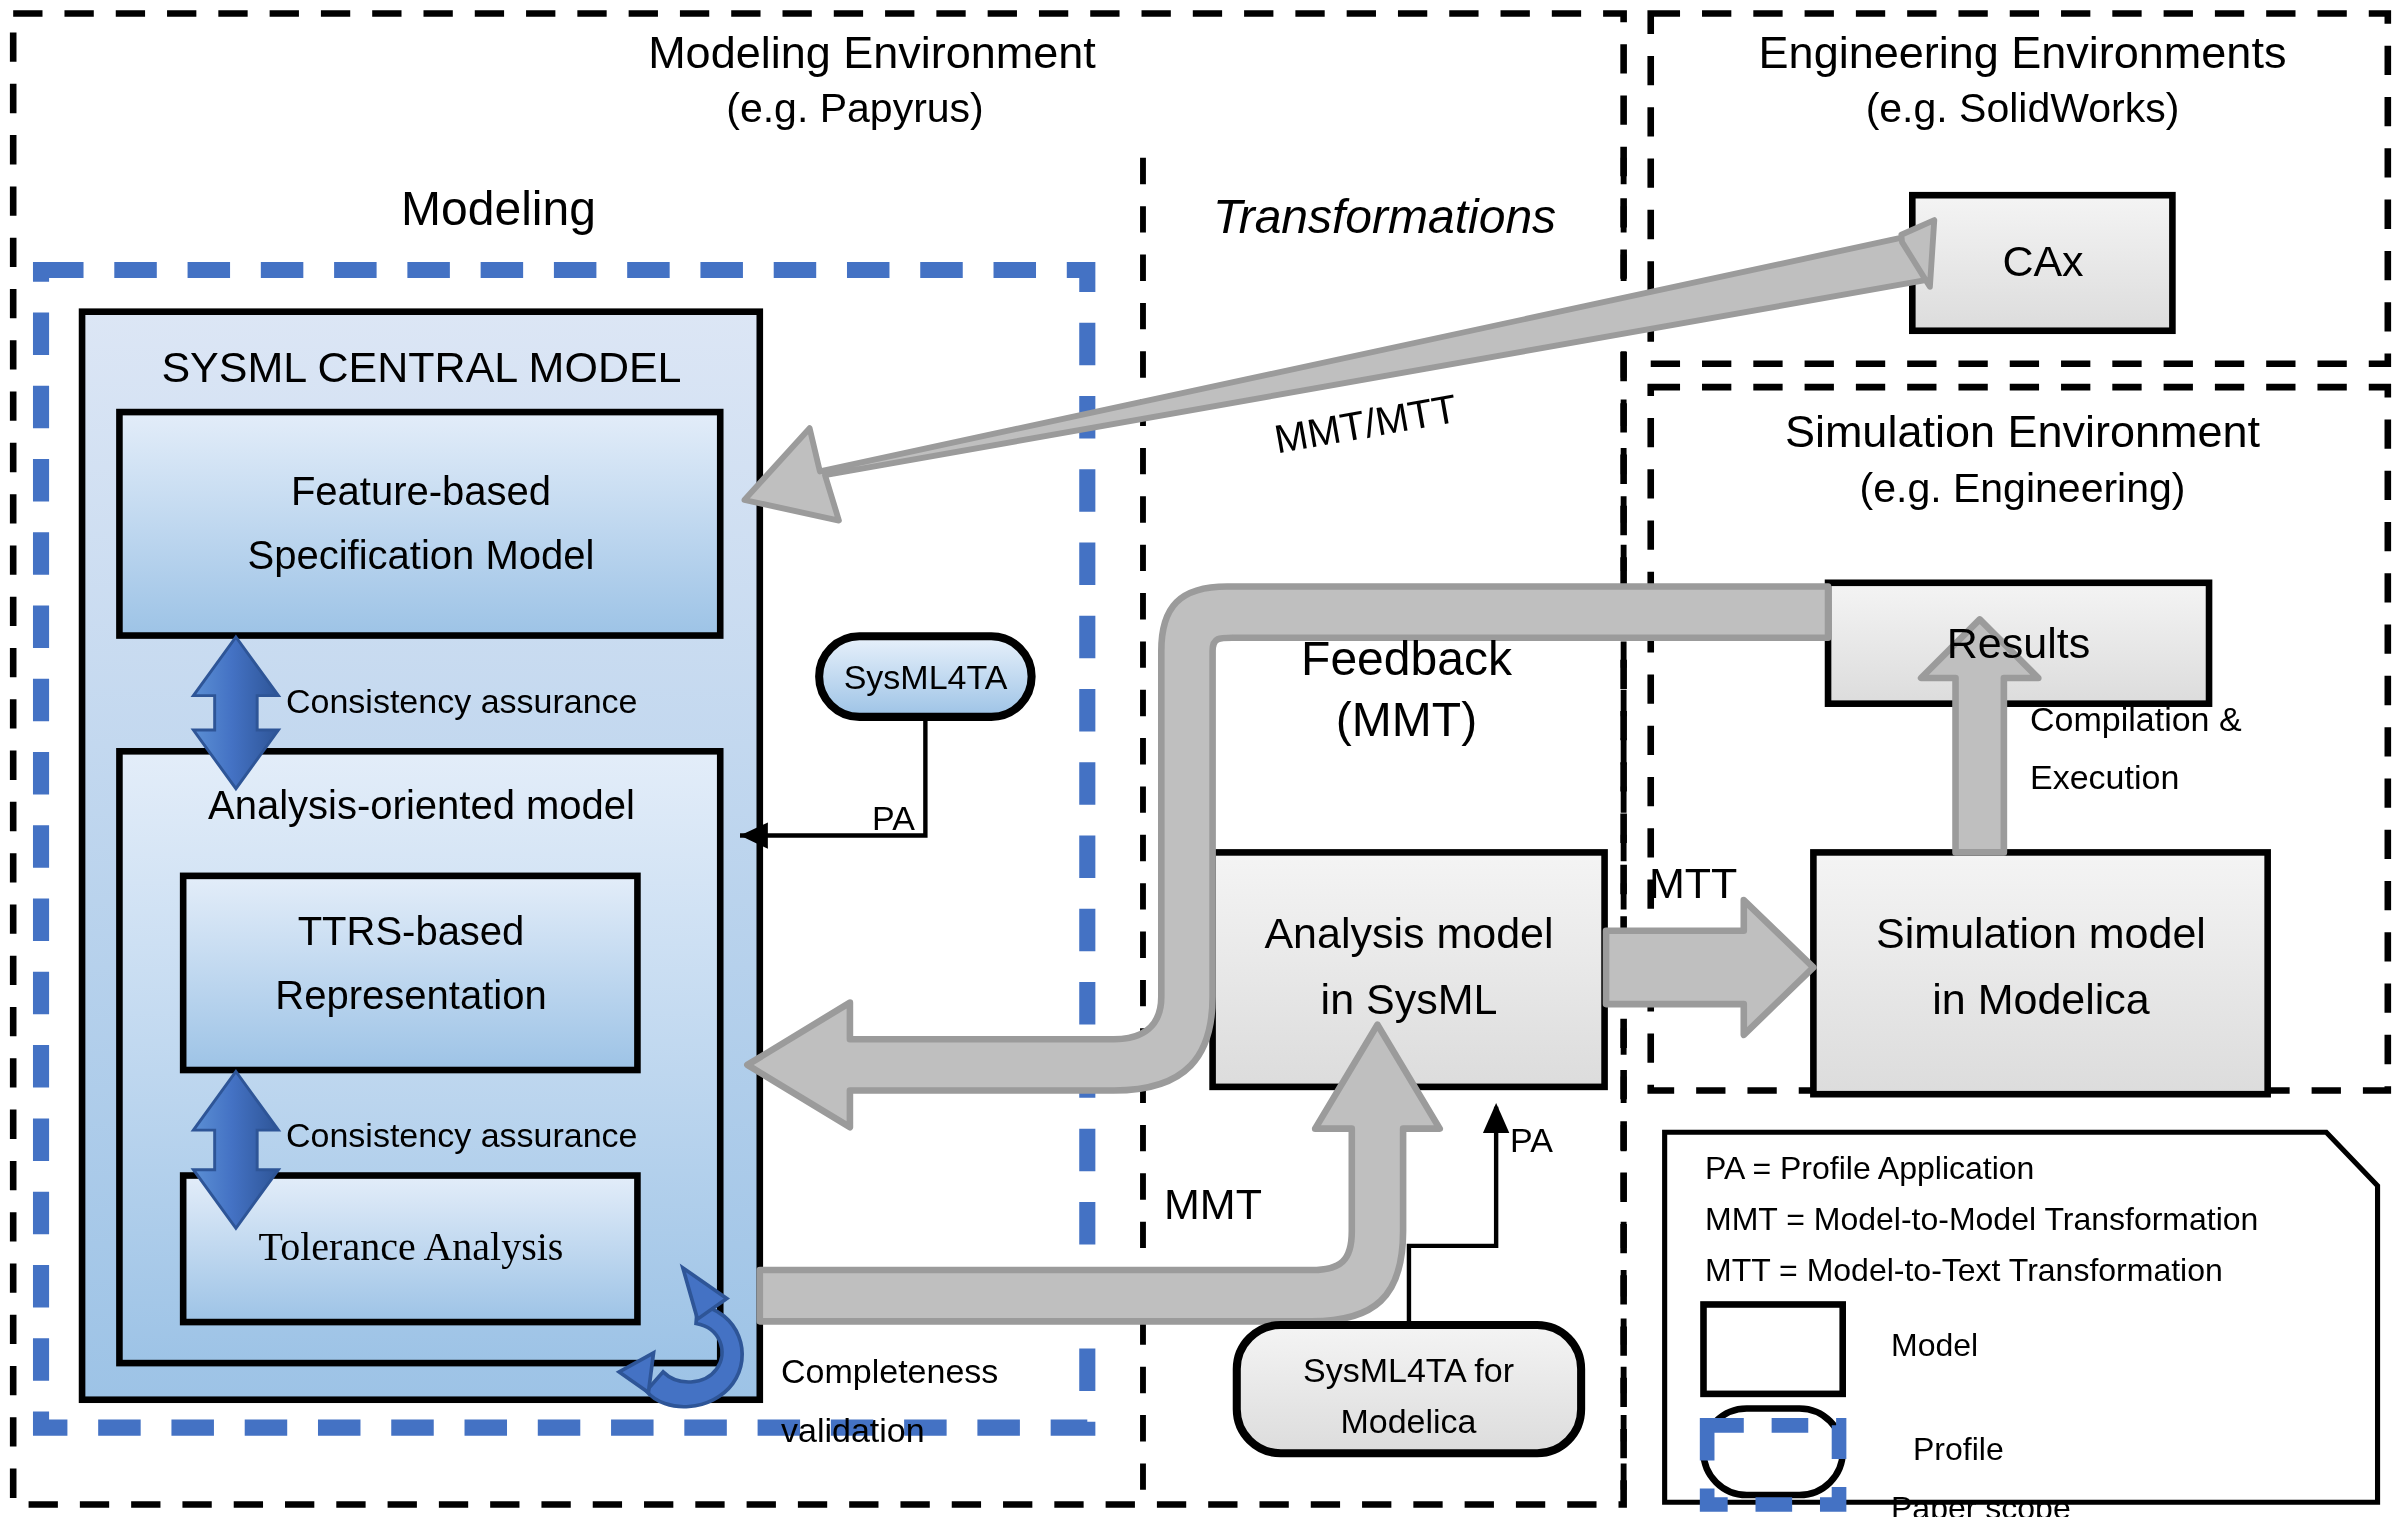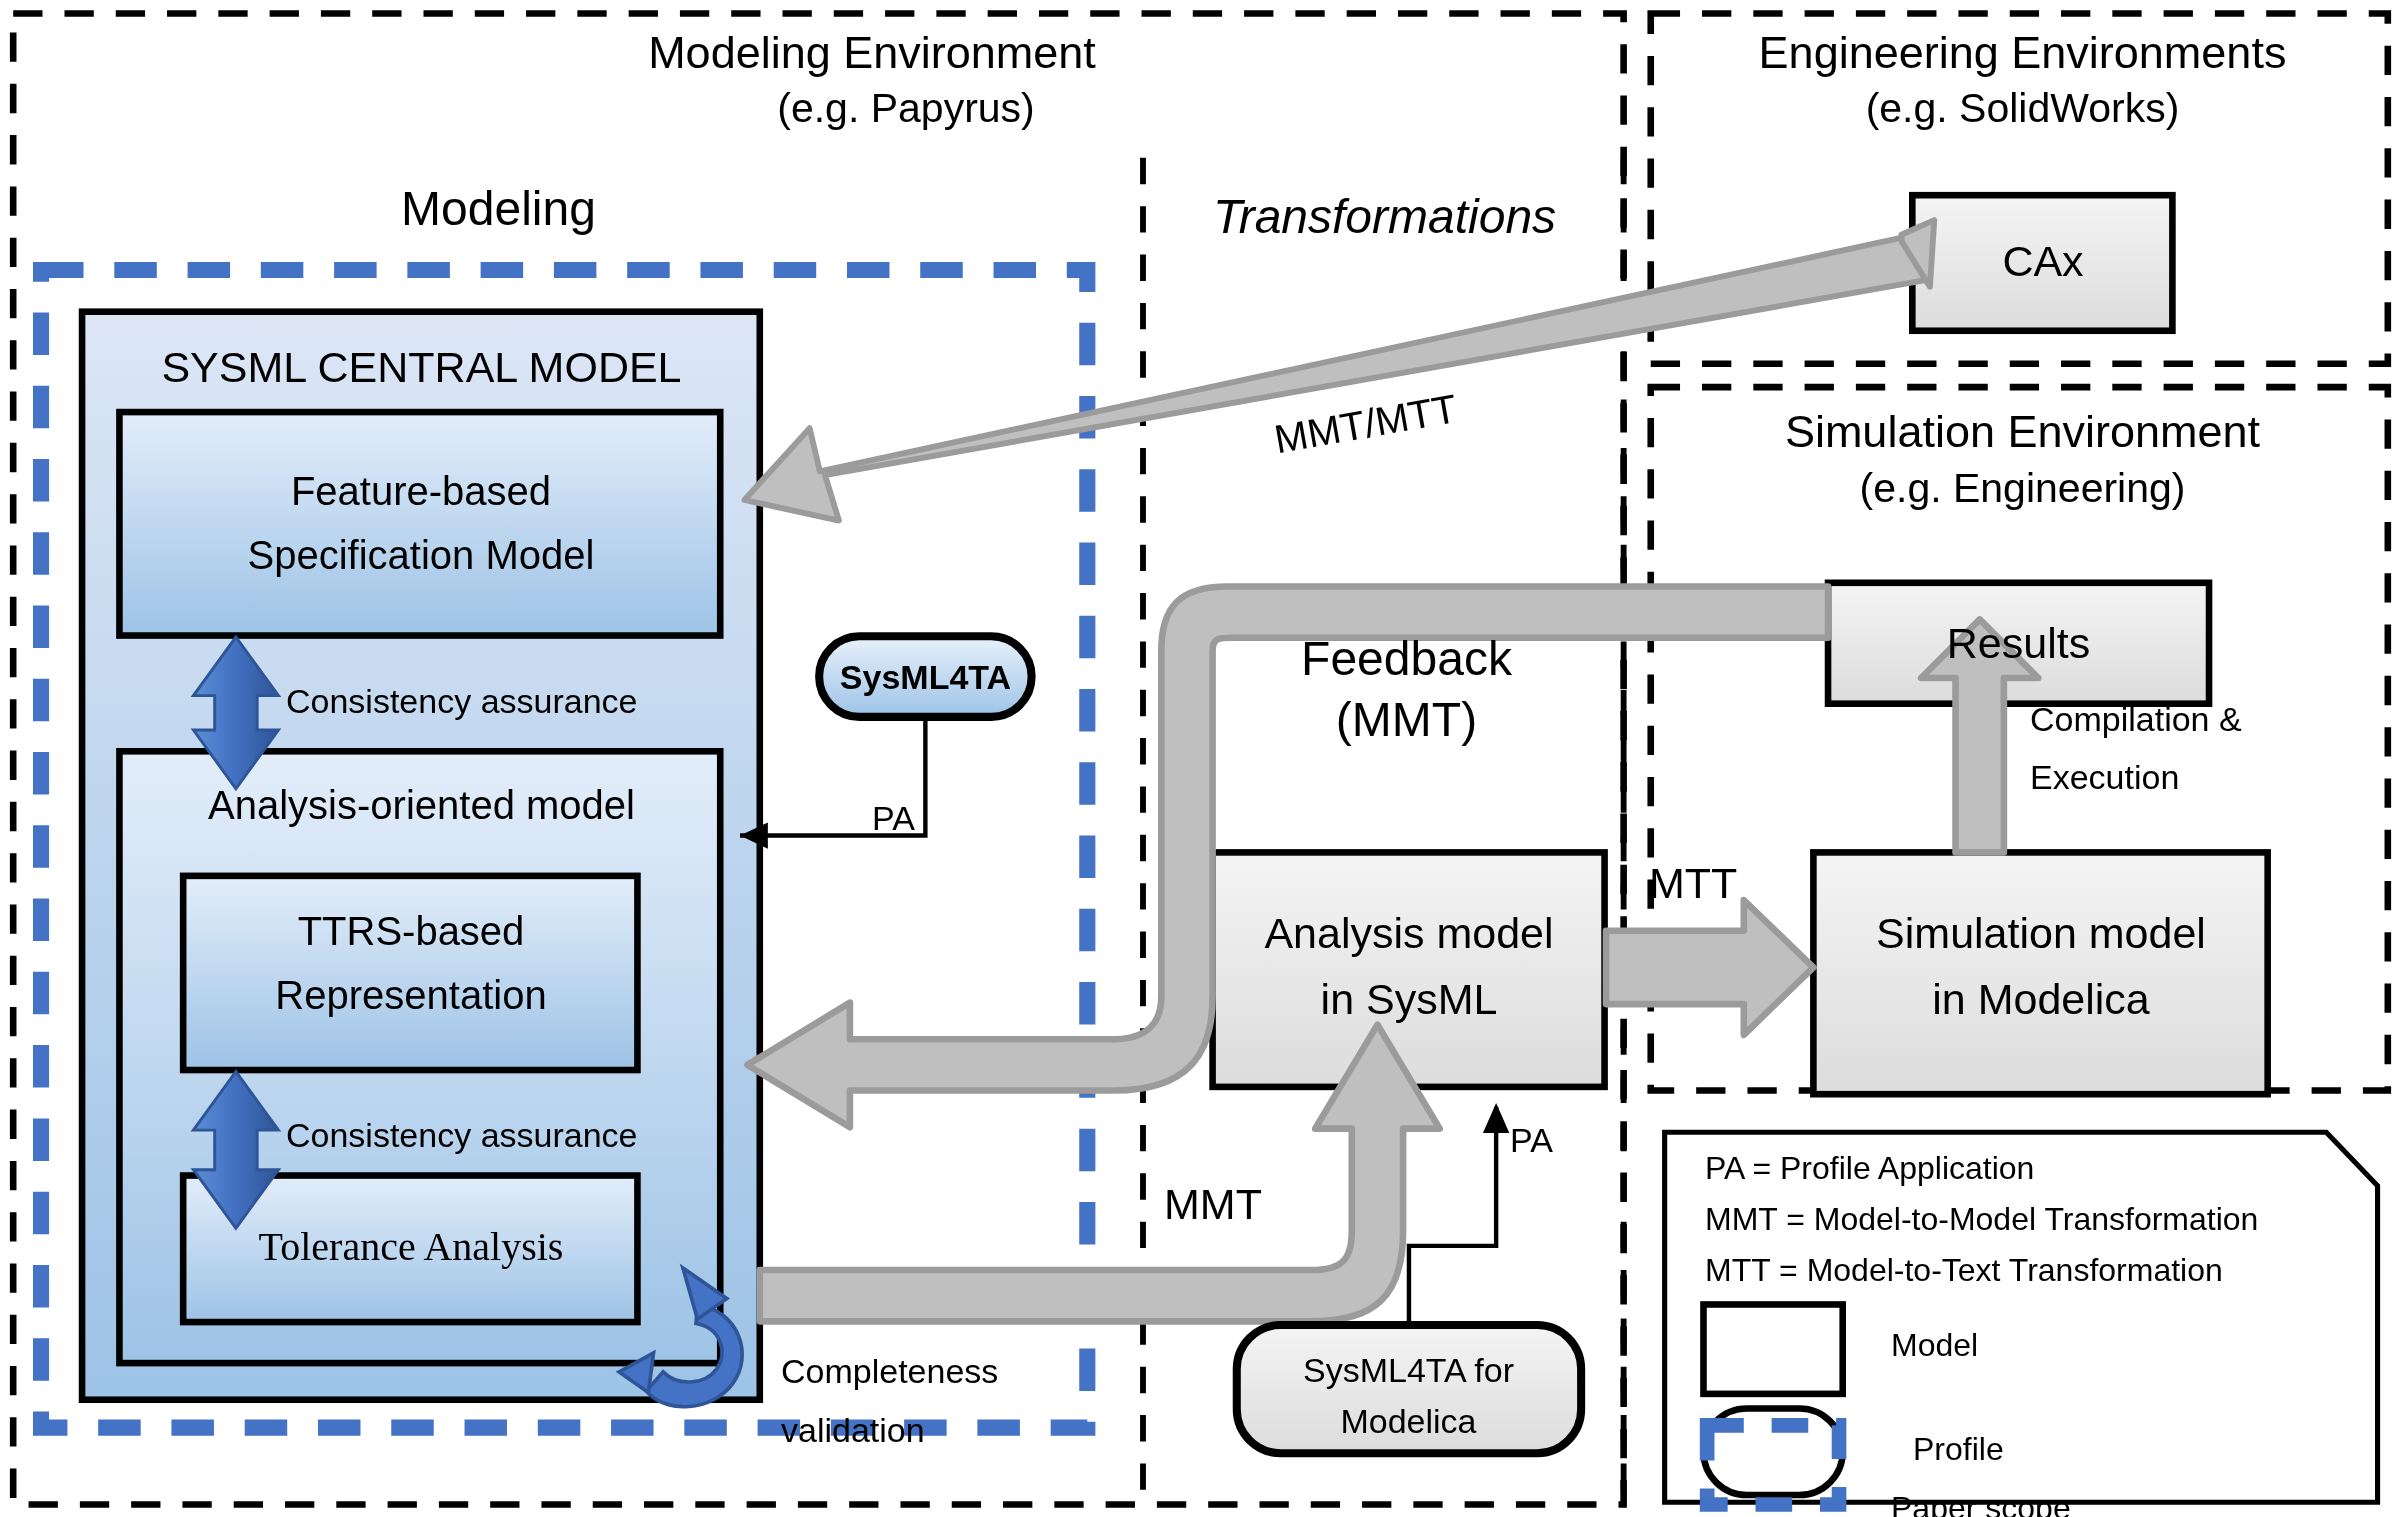--- a/index.html
+++ b/index.html
@@ -155,21 +155,21 @@
     <path d="M 2042 1505 L 2024 1546 L 2060 1546 Z" fill="#000"></path>
 
     <path d="M 2272 1545 L 3175 1545 L 3245 1618 L 3245 2050 L 2272 2050 Z" fill="#ffffff" stroke="#000" stroke-width="7"></path>
 
     <rect x="2325" y="1780" width="190" height="122" fill="#ffffff" stroke="#000" stroke-width="9"></rect>
     <rect x="2325" y="1922" width="190" height="118" rx="59" ry="59" fill="#ffffff" stroke="#000" stroke-width="9"></rect>
     <rect x="2330" y="1945" width="180" height="108" fill="none" stroke="#4472C4" stroke-width="20" stroke-dasharray="50 38"></rect>
   </svg>
 
   <div class="txt ctr hdr" style="left:579px; top:28px; width:586px;">Modeling Environment</div>
-  <div class="txt ctr sub" style="left:613px; top:86px; width:586px;">(e.g. Papyrus)</div>
+  <div class="txt ctr sub" style="left:562px; top:86px; width:586px;">(e.g. Papyrus)</div>
 
   <div class="txt ctr hdr" style="left:1671px; top:28px; width:703px;">Engineering Environments</div>
   <div class="txt ctr sub" style="left:1671px; top:86px; width:703px;">(e.g. SolidWorks)</div>
 
   <div class="txt ctr hdr" style="left:1671px; top:407px; width:703px;">Simulation Environment</div>
   <div class="txt ctr sub" style="left:1671px; top:466px; width:703px;">(e.g. Engineering)</div>
 
   <div class="txt ctr colhdr" style="left:308px; top:182px; width:381px;">Modeling</div>
   <div class="txt ctr colhdr" style="left:1172px; top:190px; width:425px;font-style:italic;">Transformations</div>
 
@@ -184,21 +184,21 @@
   <div class="txt ctr boxlbl" style="left:191px; top:973px; width:440px;">Representation</div>
 
   <div class="txt ctr boxlbl" style="left:191px; top:1225px; width:440px;font-family:Liberation Serif, serif;">Tolerance Analysis</div>
 
   <div class="txt small" style="left:286px; top:682px;">Consistency assurance</div>
   <div class="txt small" style="left:286px; top:1116px;">Consistency assurance</div>
 
   <div class="txt small" style="left:781px; top:1352px;">Completeness</div>
   <div class="txt small" style="left:781px; top:1411px;">validation</div>
 
-  <div class="txt ctr small" style="left:819px; top:658px; width:213px;font-weight:bold;">SysML4TA</div>
+  <div class="txt ctr small" style="left:819px; top:658px; width:213px;">SysML4TA</div>
   <div class="txt small" style="left:872px; top:799px;">PA</div>
 
   <div class="txt ctr small" style="left:1238px; top:1351px; width:341px;">SysML4TA for</div>
   <div class="txt ctr small" style="left:1238px; top:1402px; width:341px;">Modelica</div>
   <div class="txt small" style="left:1510px; top:1121px;">PA</div>
 
   <div class="txt ctr boxlbl-lg" style="left:1913px; top:237px; width:260px;">CAx</div>
 
   <div class="txt ctr boxlbl-lg" style="left:1828px; top:619px; width:381px;">Results</div>
 

